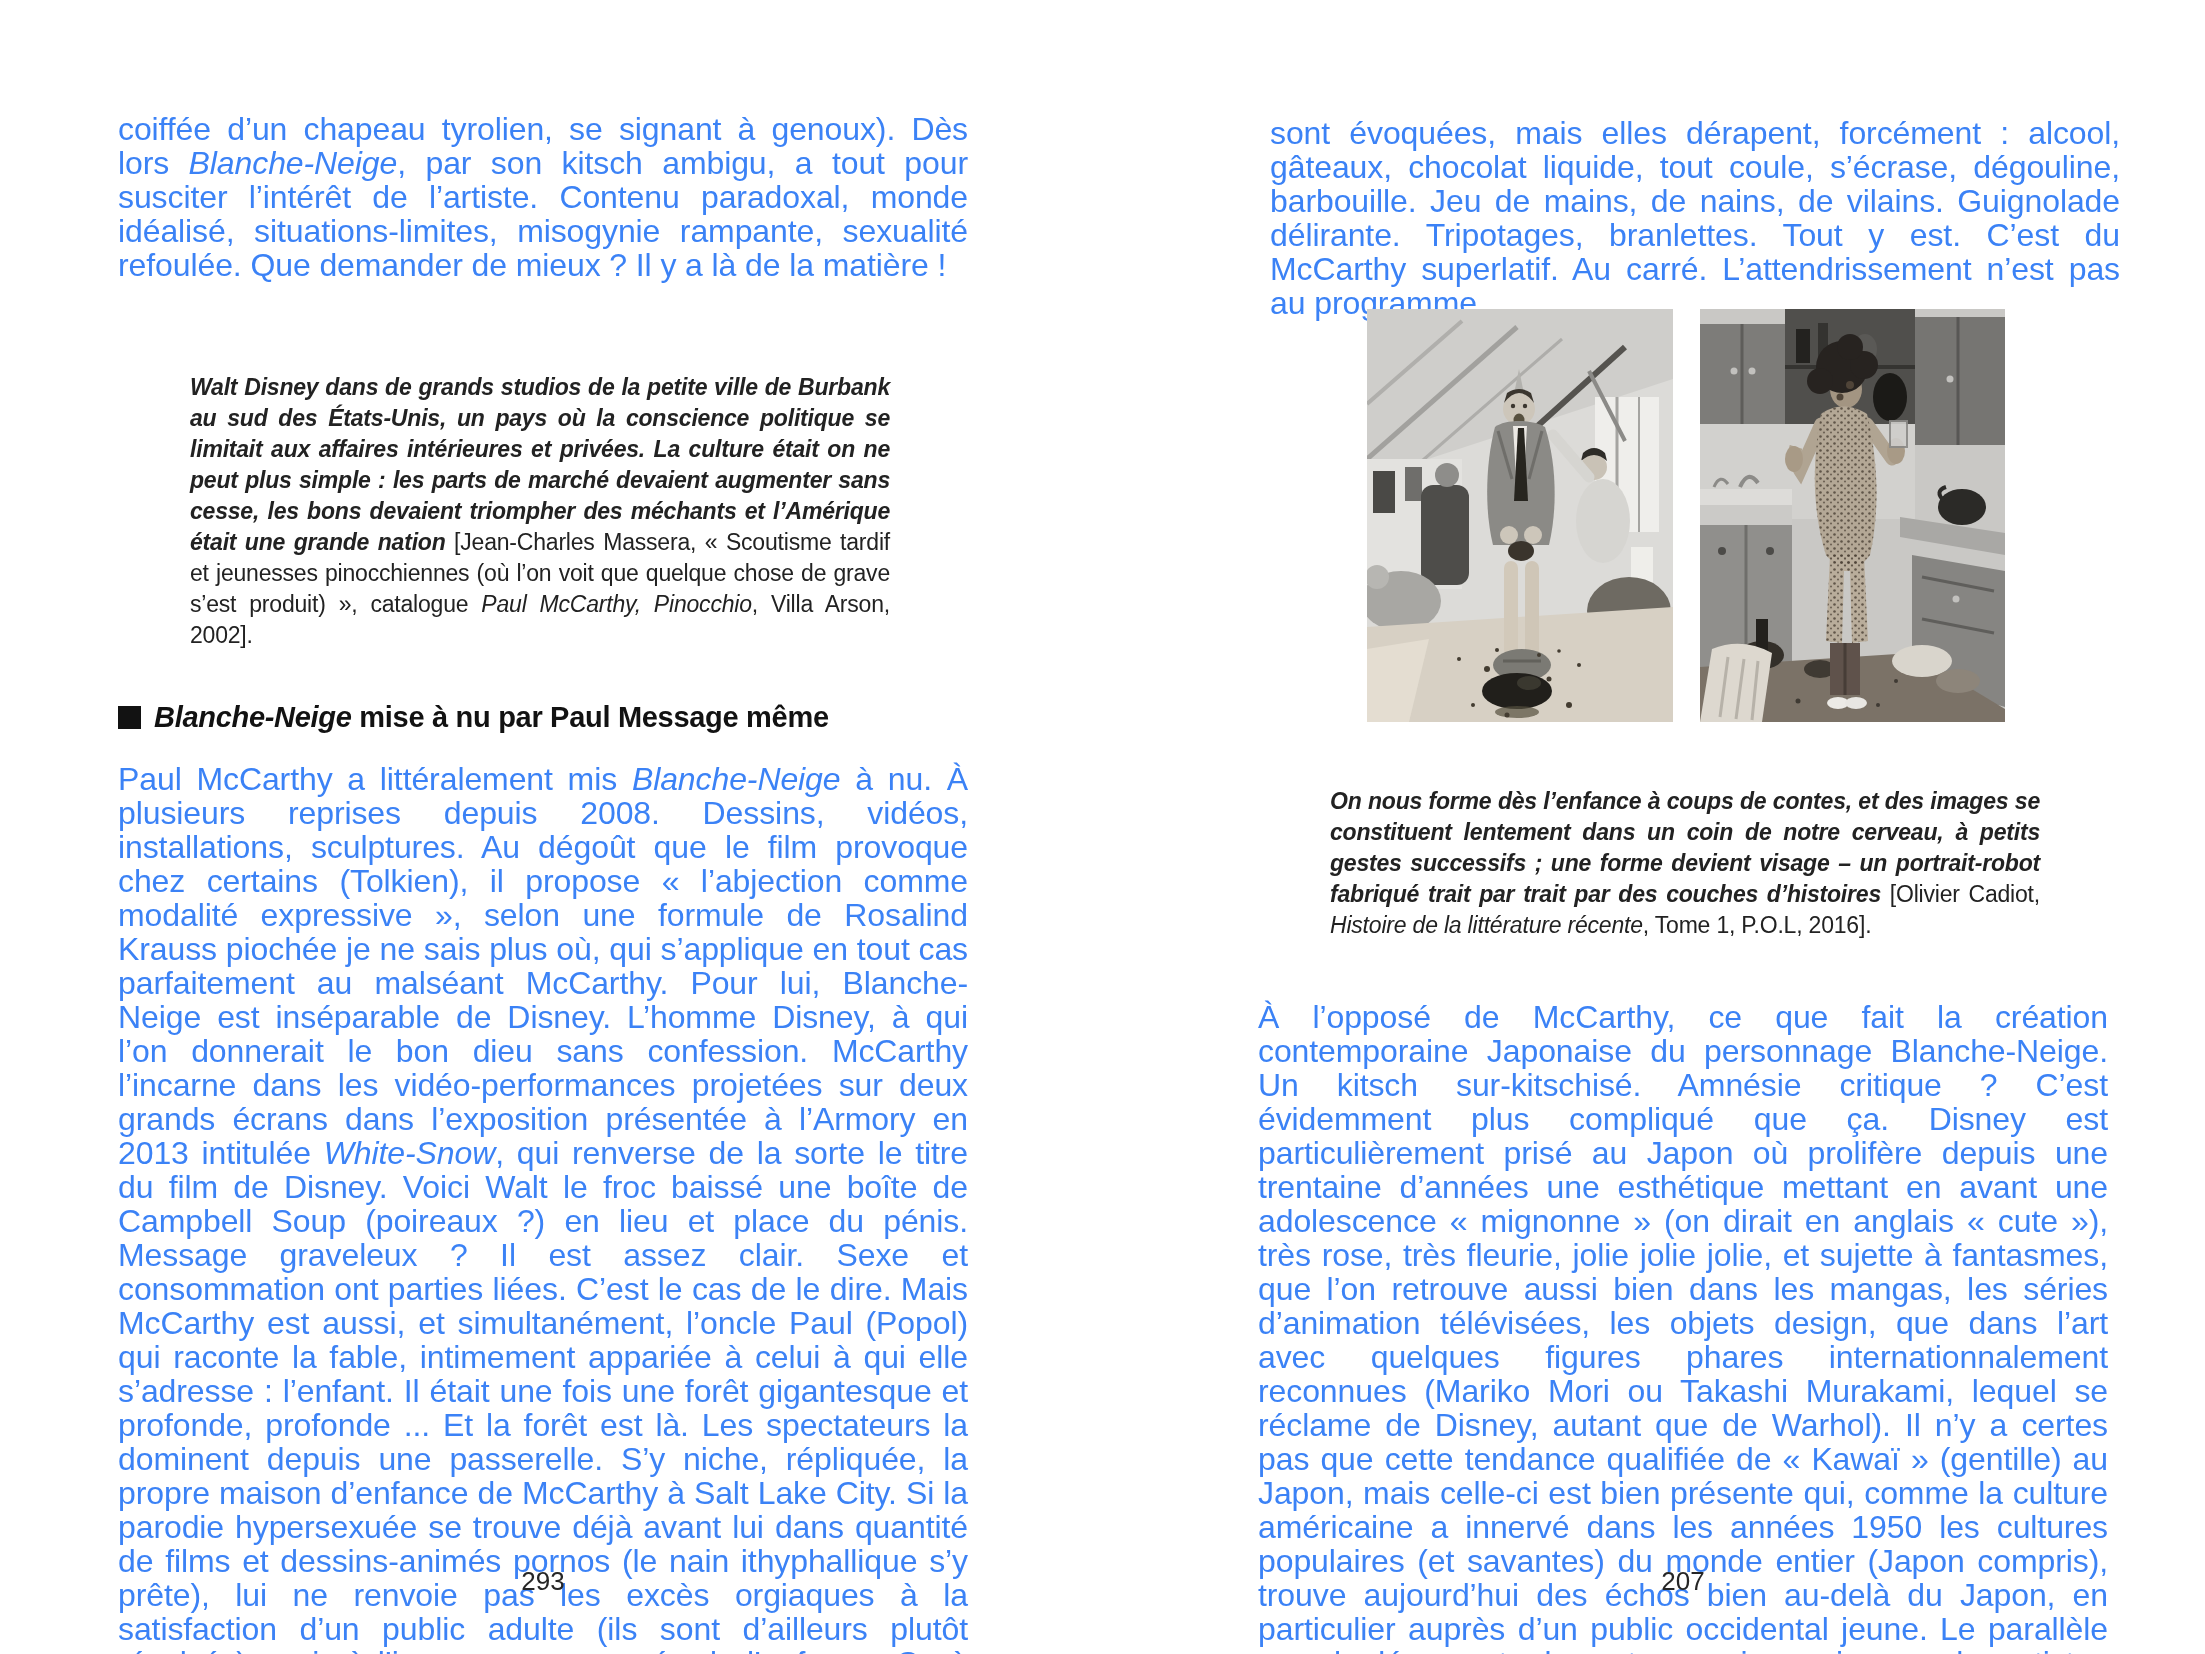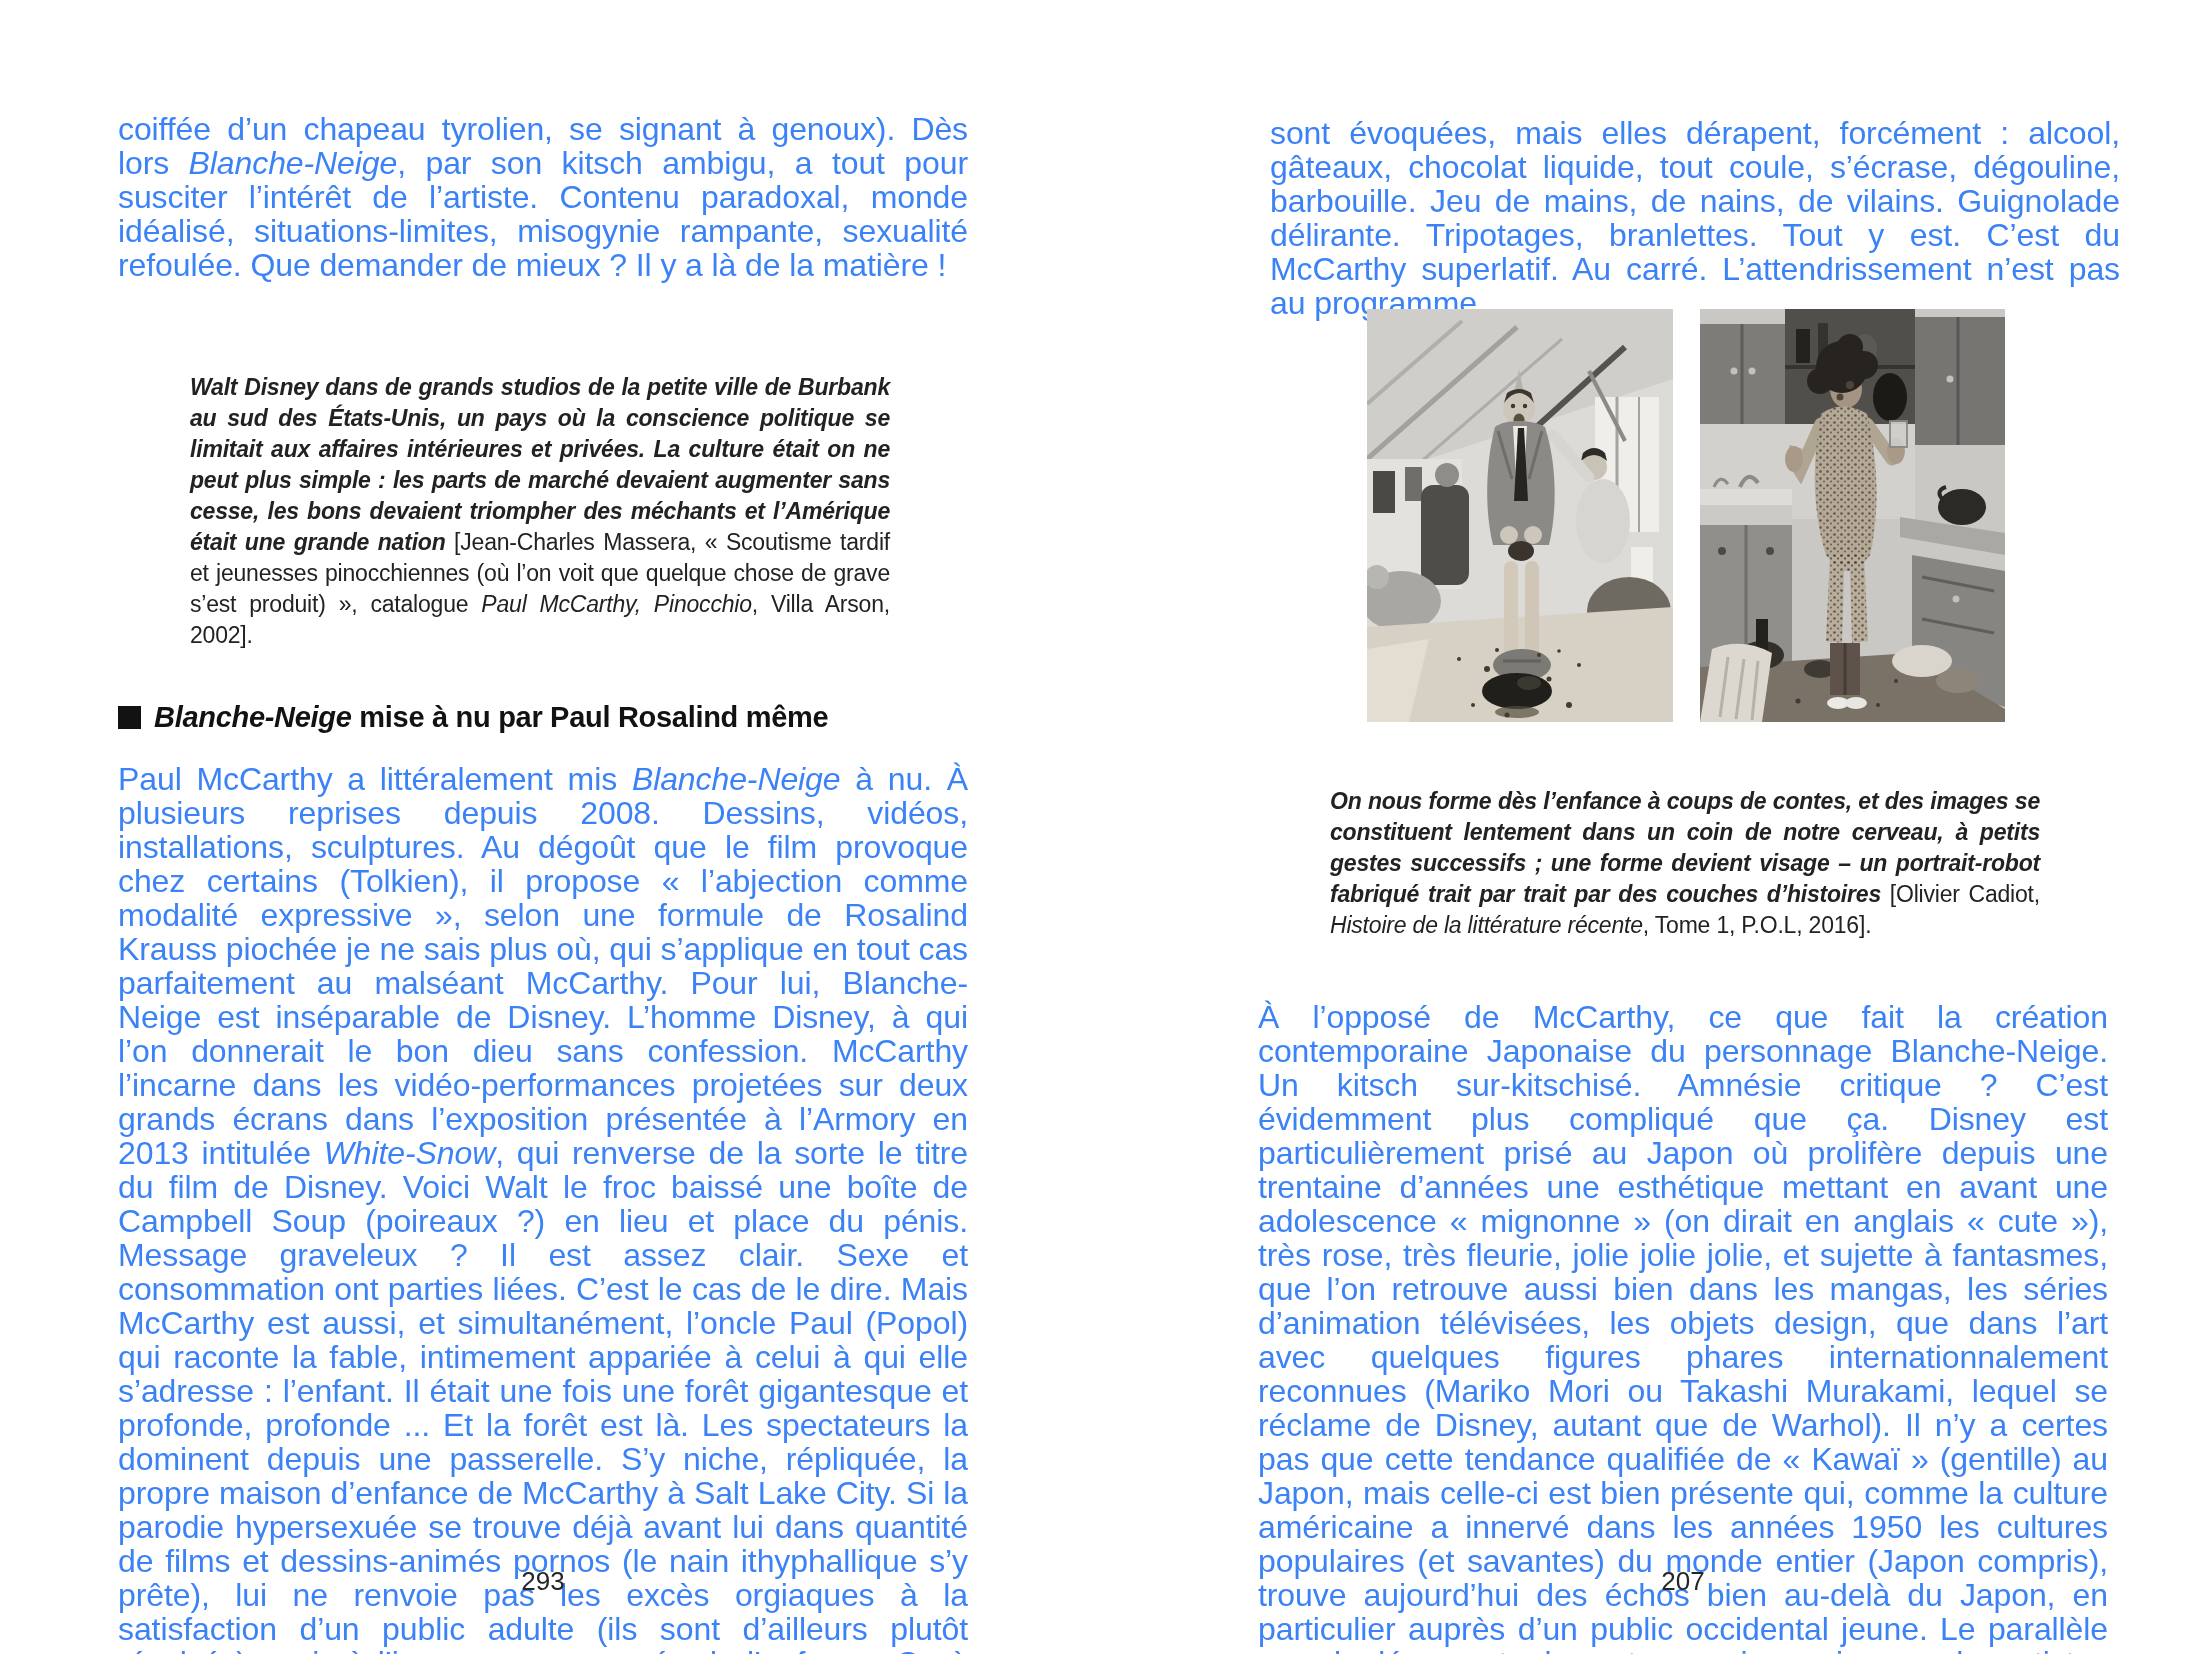--- a/index.html
+++ b/index.html
@@ -27,21 +27,21 @@
 <div class="book">
 
   <section class="page page-left">
     <p class="block serif" style="top:112px;left:0;width:850px;margin:0;"><span>coiffée d’un chapeau tyrolien, se signant à genoux). Dès lors </span><span class="seg-i">Blanche-Neige</span><span>, par son kitsch ambigu, a tout pour susciter l’intérêt de l’artiste. Contenu paradoxal, monde idéalisé, situations-limites, misogynie rampante, sexualité refoulée. Que demander de mieux ? Il y a là de la matière !</span></p>
 
 
     <div class="block sans-quote" style="top:372px;left:72px;width:700px;"><span class="seg-bi">Walt Disney dans de grands studios de la petite ville de Burbank au sud des États-Unis, un pays où la conscience politique se limitait aux affaires intérieures et privées. La culture était on ne peut plus simple : les parts de marché devaient augmenter sans cesse, les bons devaient triompher des méchants et l’Amérique était une grande nation</span><span> [Jean-Charles Massera, « Scoutisme tardif et jeunesses pinocchiennes (où l’on voit que quelque chose de grave s’est produit) », catalogue </span><span class="seg-i">Paul McCarthy, Pinocchio</span><span>, Villa Arson, 2002].</span></div>
 
     <h2 class="block heading" style="top:701px;left:0;margin:0;">
       <span class="sq"></span>
-      <span><span class="seg-bi">Blanche-Neige</span><span class="seg-b"> mise à nu par Paul Rosalind même</span></span>
+      <span><span class="seg-bi">Blanche-Neige</span><span class="seg-b"> mise à nu par Paul Message même</span></span>
     </h2>
 
     <p class="block serif" style="top:762px;left:0;width:850px;margin:0;"><span>Paul McCarthy a littéralement mis </span><span class="seg-i">Blanche-Neige</span><span> à nu. À plusieurs reprises depuis 2008. Dessins, vidéos, installations, sculptures. Au dégoût que le film provoque chez certains (Tolkien), il propose « l’abjection comme modalité expressive », selon une formule de Rosalind Krauss piochée je ne sais plus où, qui s’applique en tout cas parfaitement au malséant McCarthy. Pour lui, Blanche-Neige est inséparable de Disney. L’homme Disney, à qui l’on donnerait le bon dieu sans confession. McCarthy l’incarne dans les vidéo-performances projetées sur deux grands écrans dans l’exposition présentée à l’Armory en 2013 intitulée </span><span class="seg-i">White-Snow</span><span>, qui renverse de la sorte le titre du film de Disney. Voici Walt le froc baissé une boîte de Campbell Soup (poireaux ?) en lieu et place du pénis. Message graveleux ? Il est assez clair. Sexe et consommation ont parties liées. C’est le cas de le dire. Mais McCarthy est aussi, et simultanément, l’oncle Paul (Popol) qui raconte la fable, intimement appariée à celui à qui elle s’adresse : l’enfant. Il était une fois une forêt gigantesque et profonde, profonde ... Et la forêt est là. Les spectateurs la dominent depuis une passerelle. S’y niche, répliquée, la propre maison d’enfance de McCarthy à Salt Lake City. Si la parodie hypersexuée se trouve déjà avant lui dans quantité de films et dessins-animés pornos (le nain ithyphallique s’y prête), lui ne renvoie pas les excès orgiaques à la satisfaction d’un public adulte (ils sont d’ailleurs plutôt révulsés), mais à l’innocence supposée de l’enfance. Ou à sa précocité en matière sexe, ce qui n’est pas incompatible. On en  déduit que c’est de son enfance (et peut-être de Walt Disney lui-même) qu’il s’agit. Mélange de registres. Les fêtes d’anniversaires</span></p>
 
     <div class="block pagenum" style="top:1566px;left:0;">293</div>
   </section>
 
   <section class="page page-right">
     <p class="block serif" style="top:112px;left:8px;width:850px;margin:4px;"><span>sont évoquées, mais elles dérapent, forcément : alcool, gâteaux, chocolat liquide, tout coule, s’écrase, dégouline, barbouille. Jeu de mains, de nains, de vilains. Guignolade délirante. Tripotages, branlettes. Tout y est. C’est du McCarthy superlatif. Au carré. L’attendrissement n’est pas au programme.</span></p>
 

